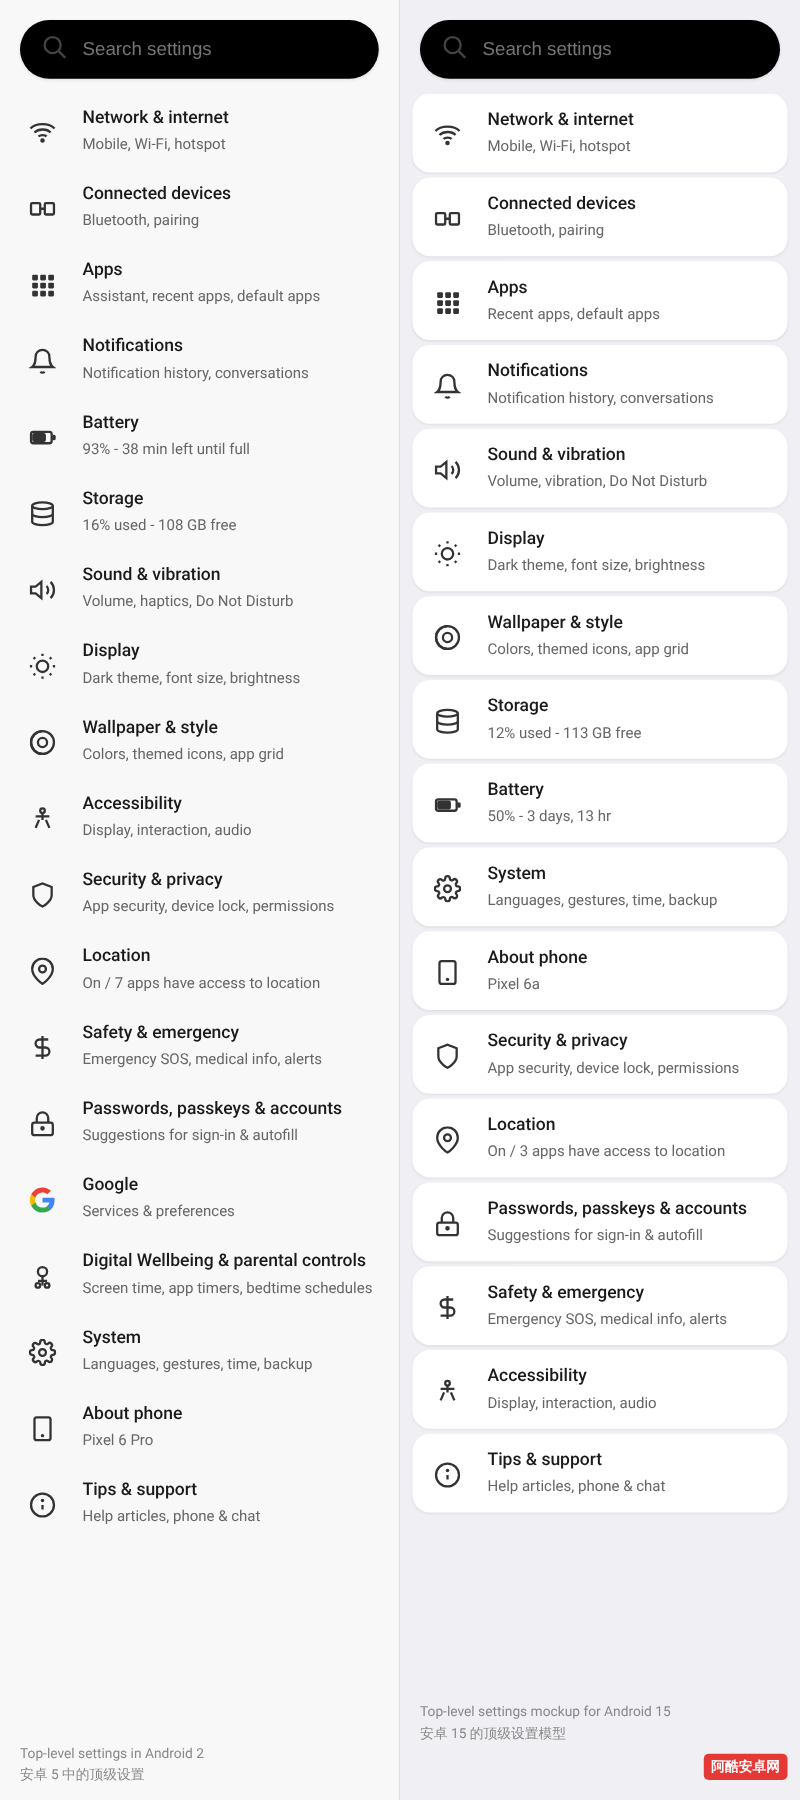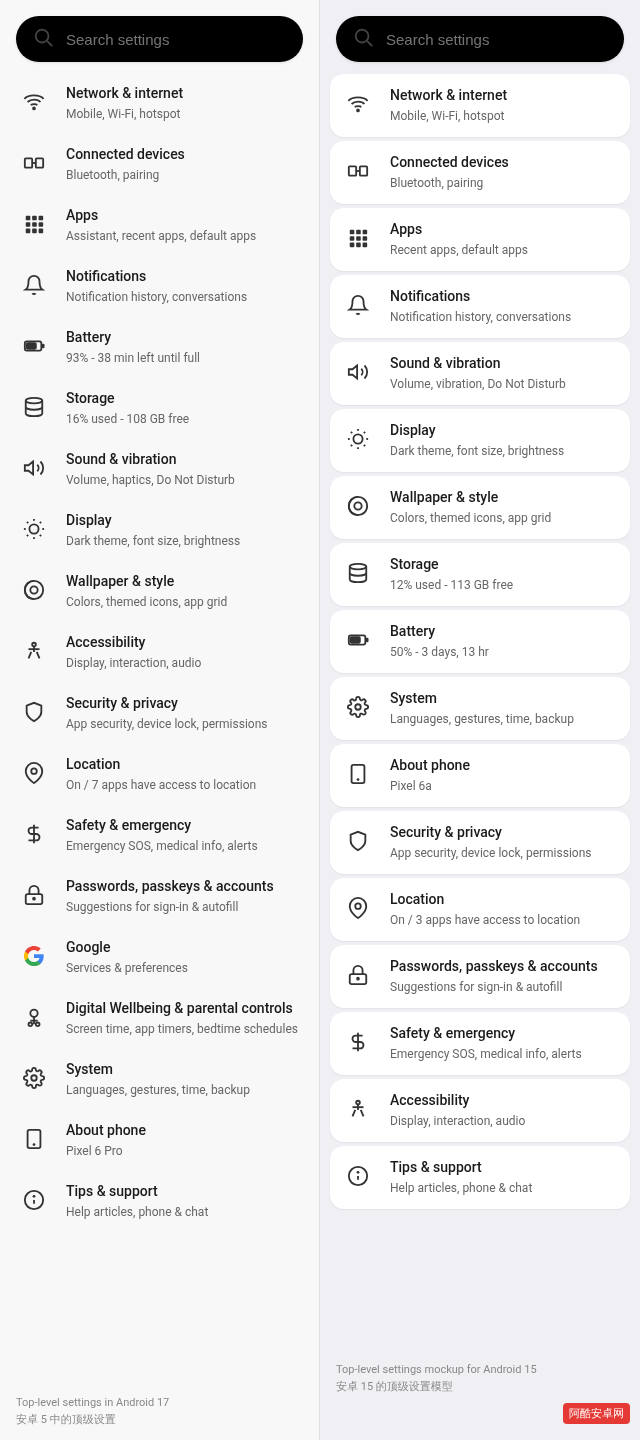--- a/index.html
+++ b/index.html
@@ -58,21 +58,21 @@
 
     
     .settings-list {
       flex: 1;
       overflow-y: auto;
       padding: 0 8px;
     }
 
     .settings-item {
       display: flex;
-      align-items: flex-start;
+      align-items: flex-end;
       padding: 10px 8px;
       border-radius: 12px;
       cursor: pointer;
       margin-bottom: 2px;
     }
 
     .item-icon {
       width: 36px;
       height: 36px;
       display: flex;
@@ -126,21 +126,21 @@
       display: flex;
       align-items: center;
       justify-content: flex-end;
       padding: 4px 10px 8px;
       gap: 4px;
     }
     .footer-logo-box {
       background: #e53935;
       color: #fff;
       font-size: 11px;
-      font-weight: normal;
+      font-weight: bold;
       padding: 3px 6px;
       border-radius: 4px;
     }
 
     
     .icon-svg {
       width: 22px;
       height: 22px;
     }
   </style>
@@ -414,21 +414,21 @@
           </svg>
         </div>
         <div class="item-text">
           <div class="item-title">Tips &amp; support</div>
           <div class="item-subtitle">Help articles, phone &amp; chat</div>
         </div>
       </div>
     </div>
 
   <div class="footer-text">
-    <div>Top-level settings in Android 17</div>
+    <div>Top-level settings in Android 2</div>
     <div>安卓 5 中的顶级设置</div>
   </div>
 </div>
 
 <div class="right-panel">
   <div class="search-bar">
     <div class="search-icon-wrap">
       <svg class="icon-svg" viewBox="0 0 24 24" fill="none" stroke="currentColor" stroke-width="2">
         <circle cx="11" cy="11" r="7"></circle>
         <line x1="16.5" y1="16.5" x2="22" y2="22"></line>

